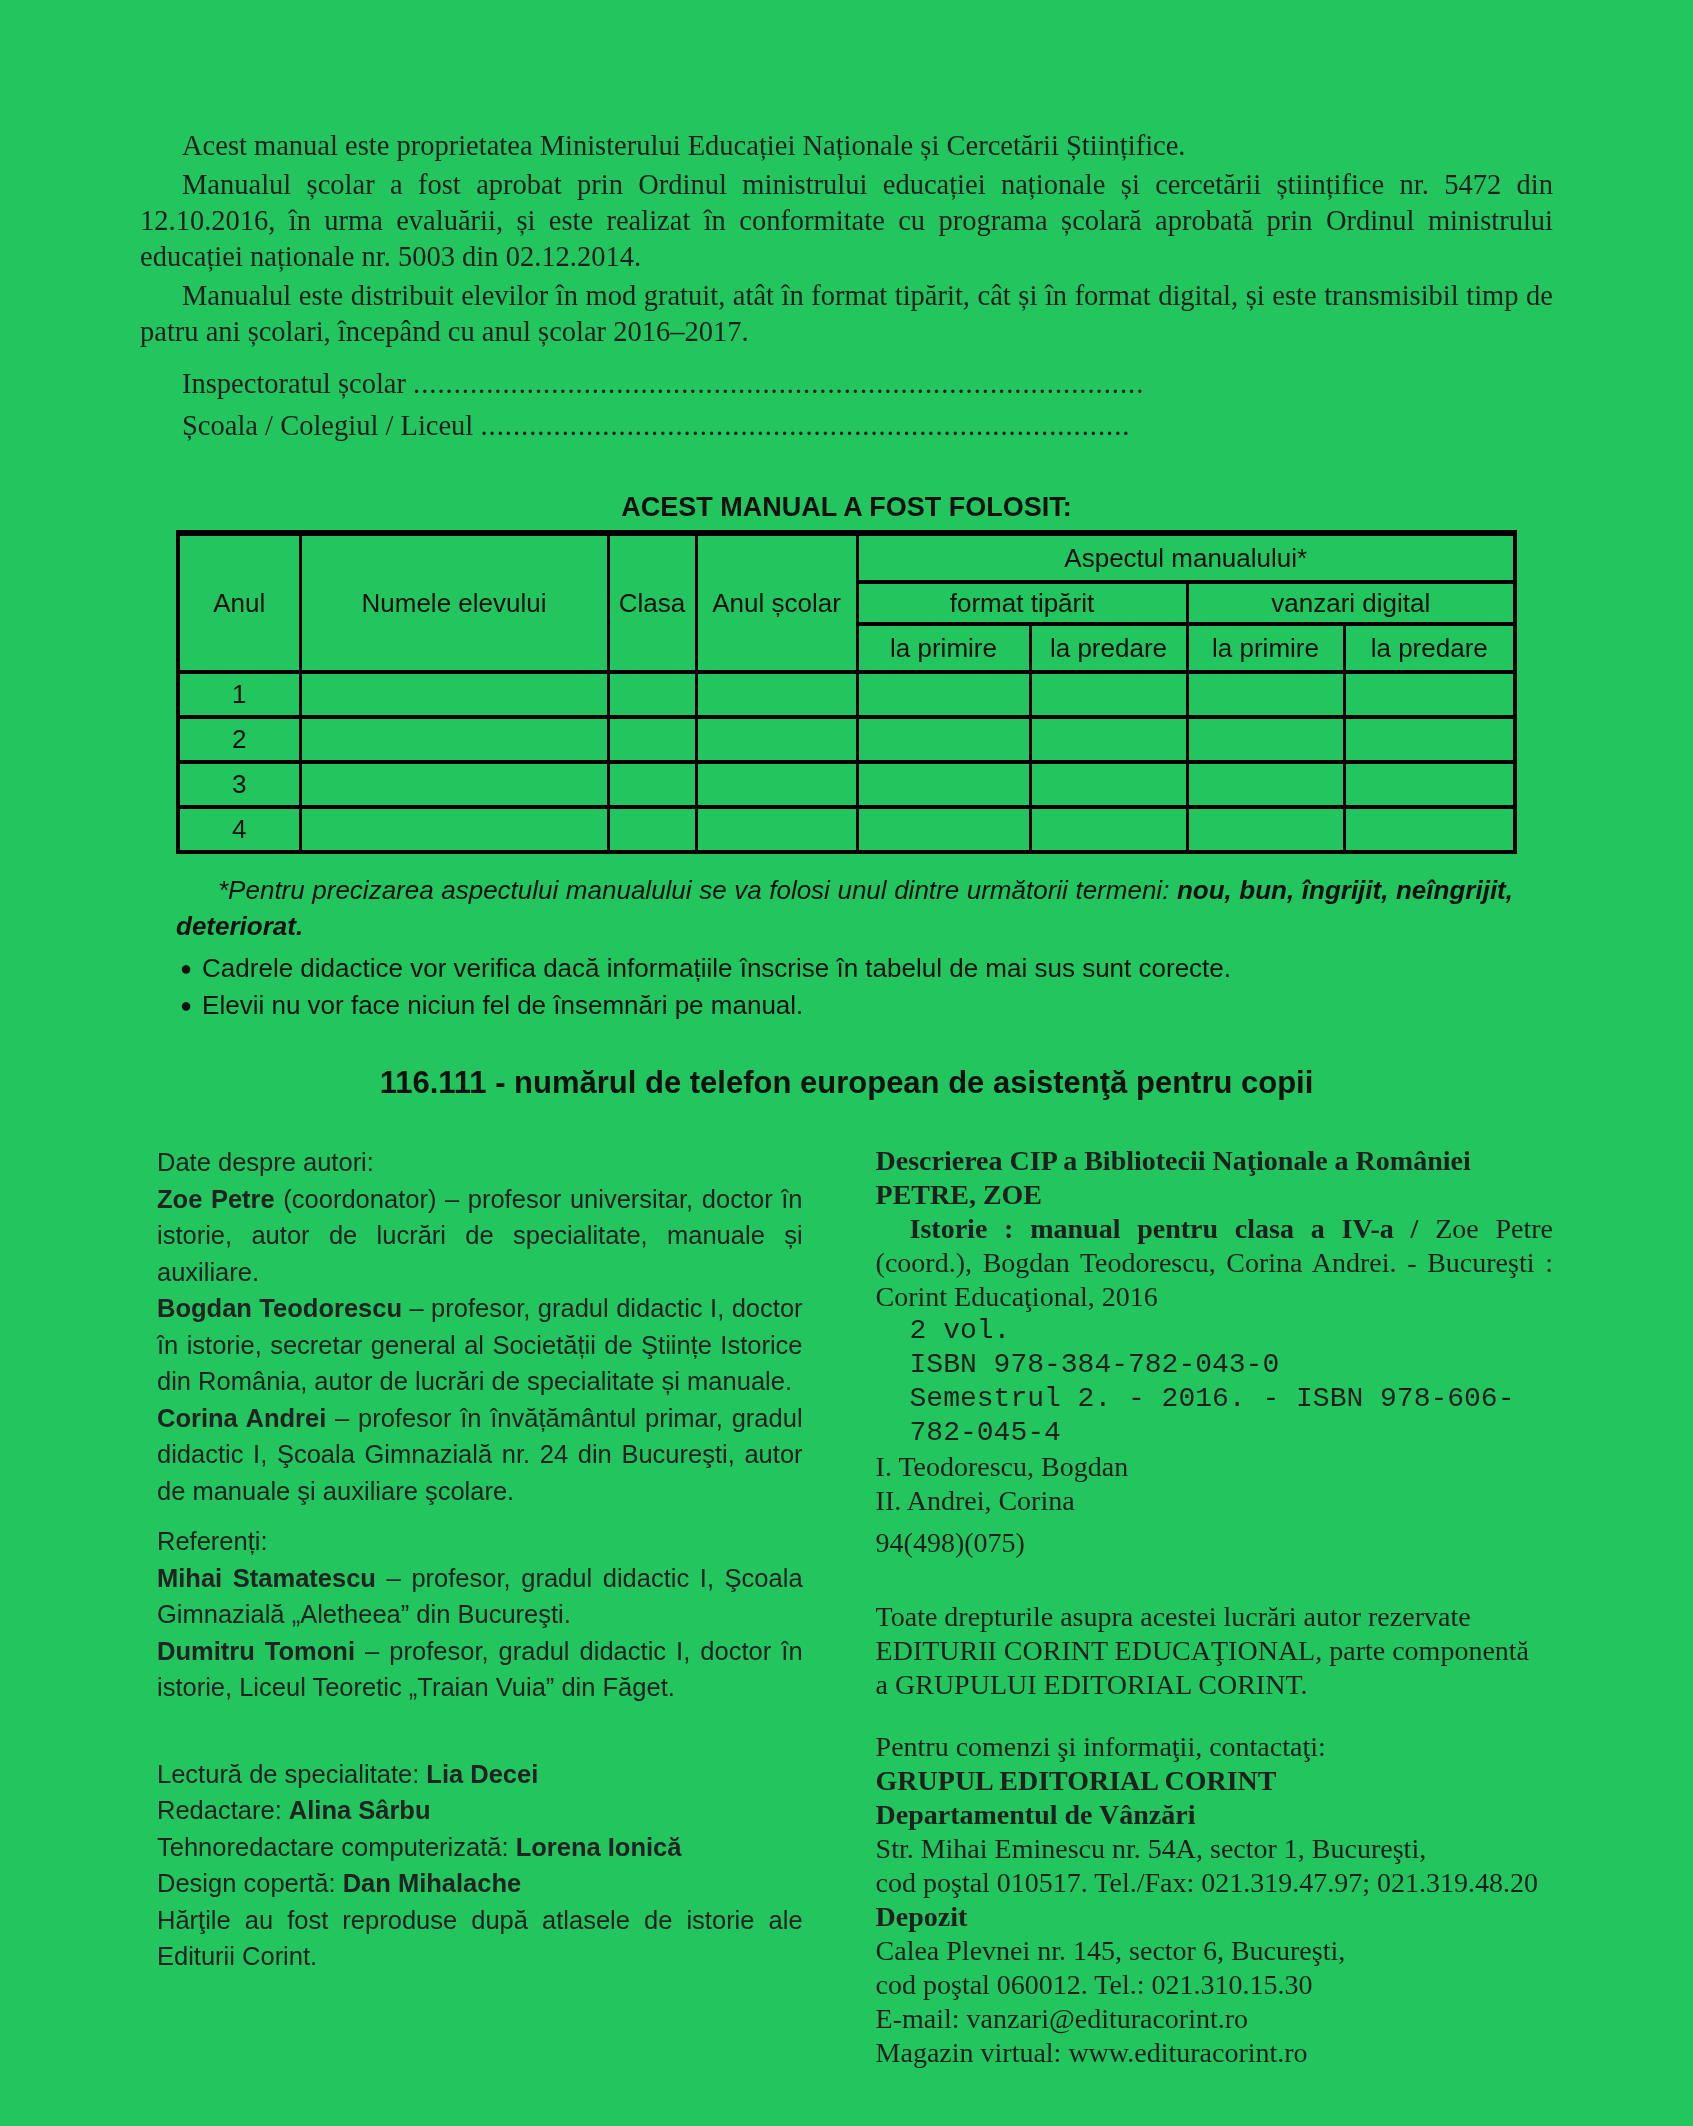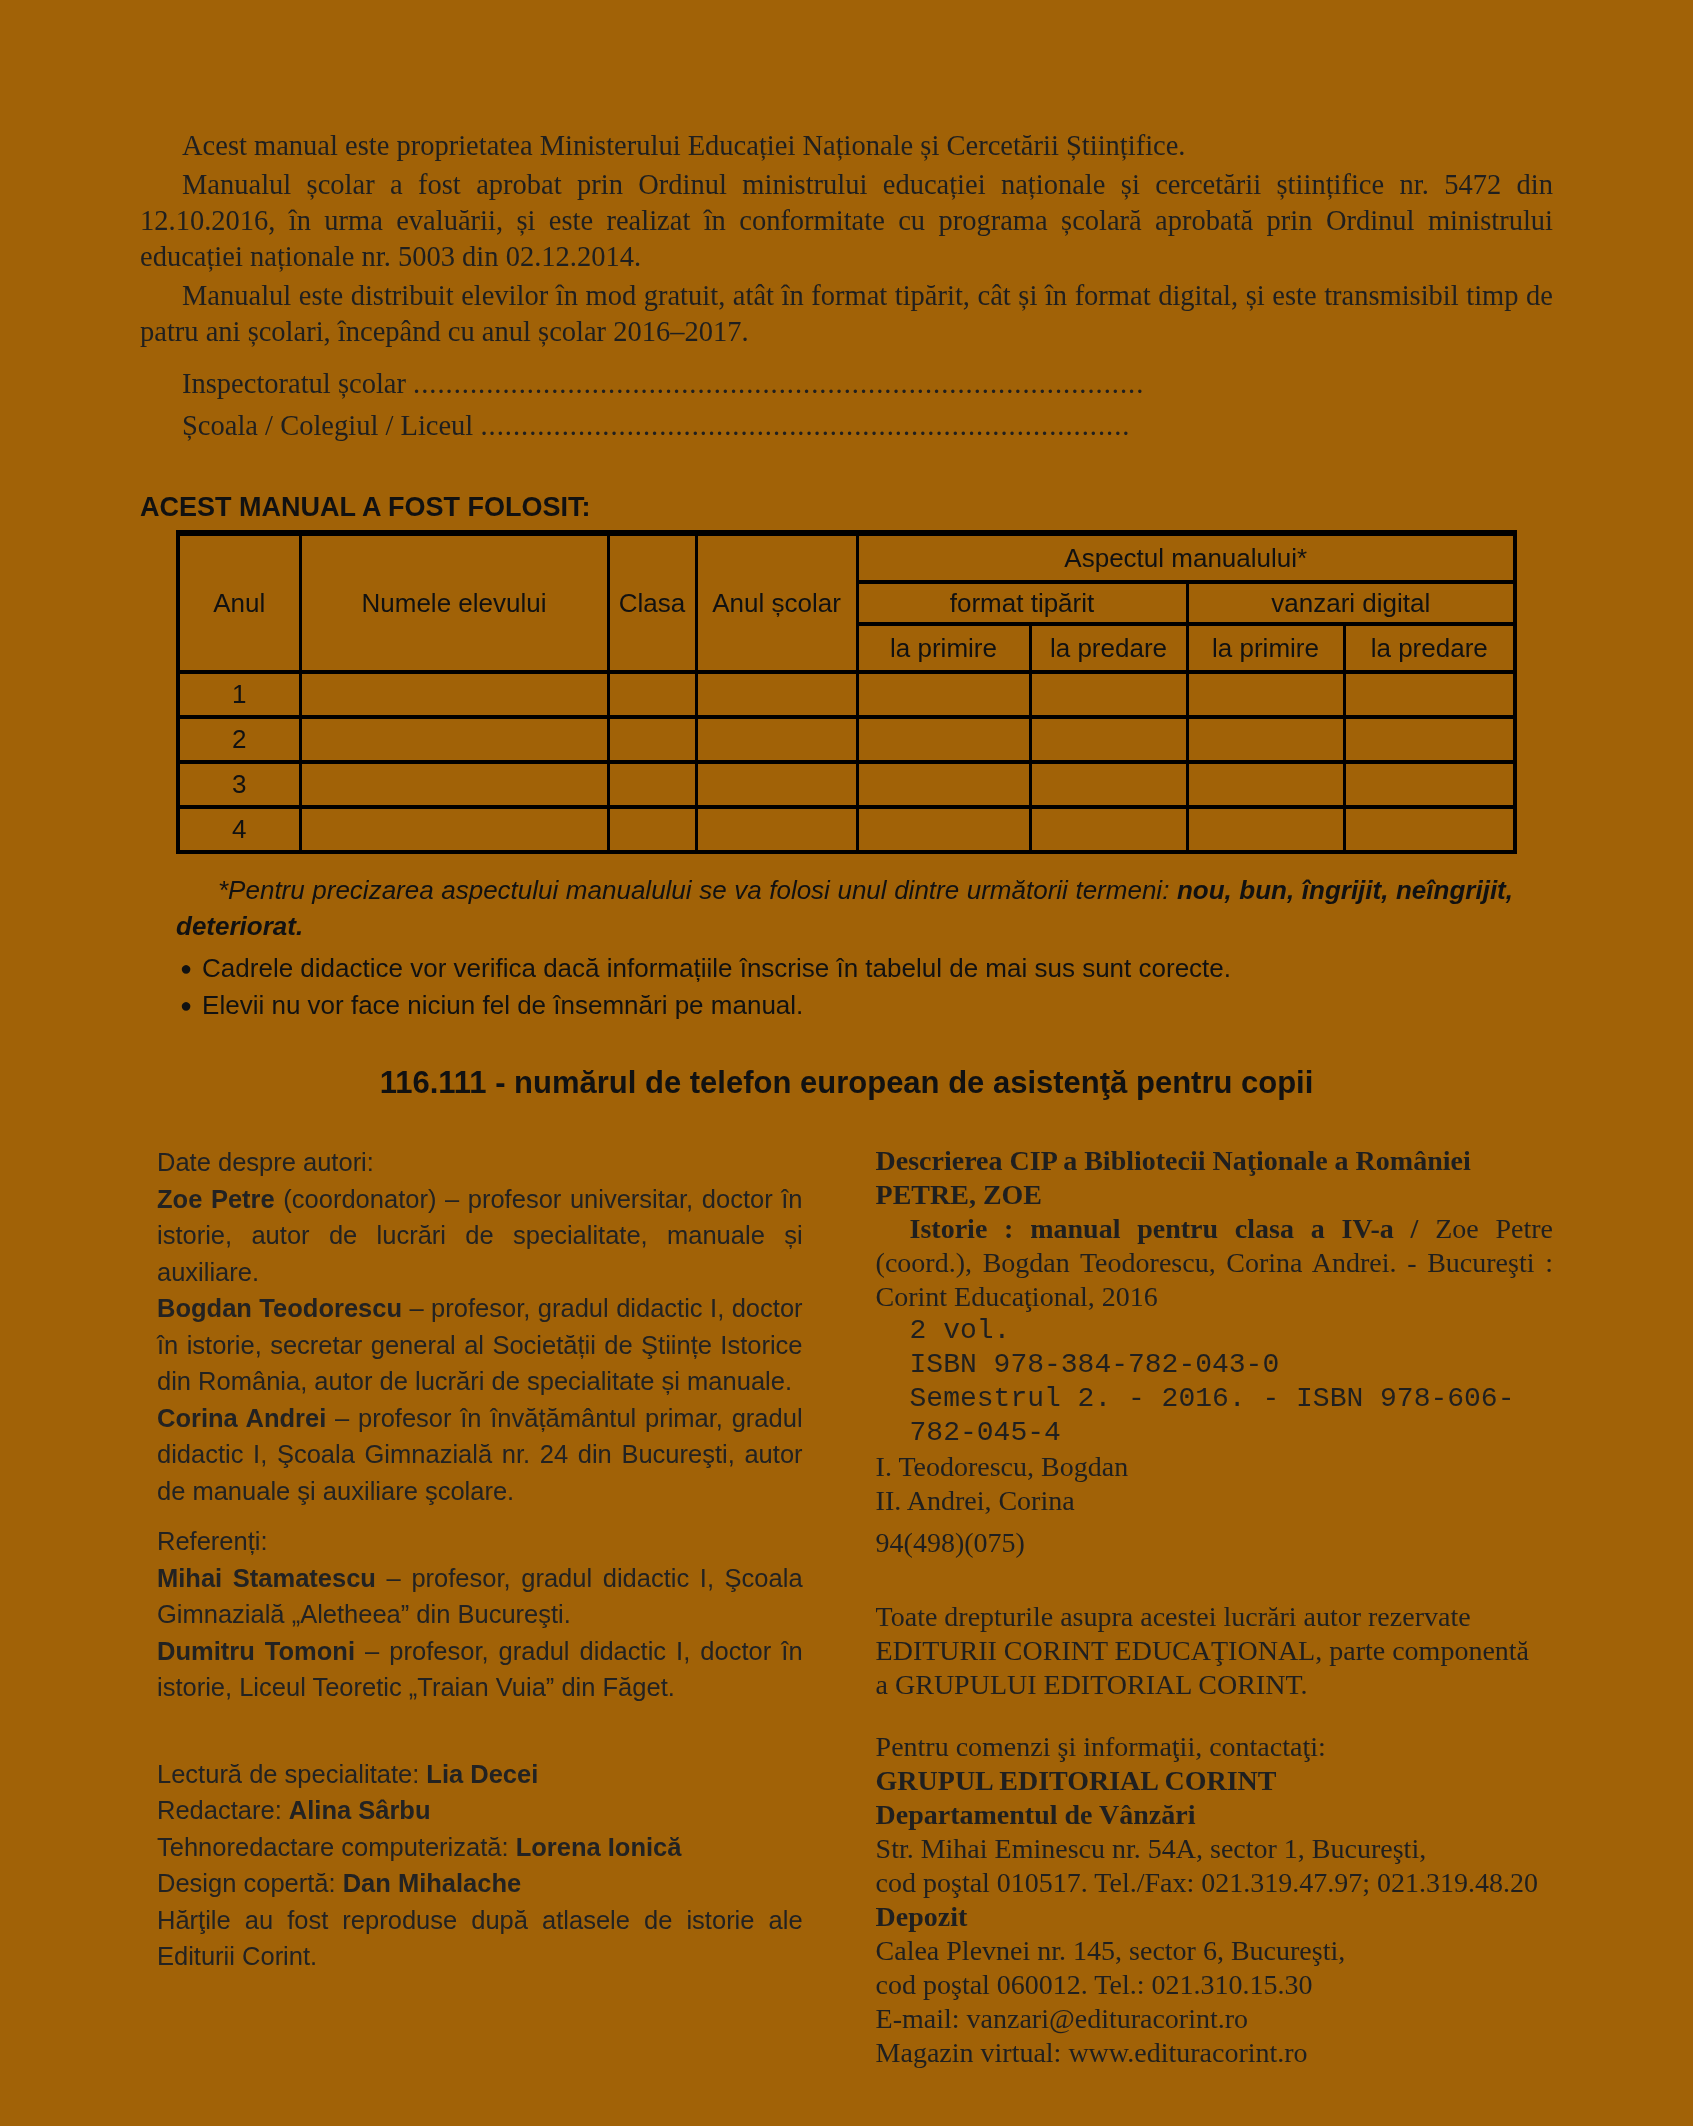--- a/index.html
+++ b/index.html
@@ -1,19 +1,19 @@
 <!DOCTYPE html>
 <html><head>
 <meta charset="utf-8">
 <style>
   html,body { margin:0; padding:0; background:#888; }
   .page {
     position: relative;
     width: 1693px; height: 2126px;
-    background: #a16207;
+    background: #22c55e;
     color: #1a1a1a;
     overflow: hidden;
   }
   .content { padding: 128px 140px 0 140px; }
 
   
   .intro p {
     margin: 0;
     font-family: "Liberation Serif", "DejaVu Serif", serif;
     font-size: 28.5px; line-height: 36px;
@@ -31,21 +31,21 @@
   }
   .fillline.first { margin-top: 16px; }
   .fillline.second { margin-top: 6px; }
   .fillline .dots { letter-spacing: 1px; }
 
   
   .table-title {
     margin-top: 46px;
     font-family: "Liberation Sans", "DejaVu Sans", sans-serif;
     font-weight: bold; font-size: 27px; line-height: 34px;
-    text-align: left; color:#111;
+    text-align: center; color:#111;
   }
   .usage-table-wrap { margin-top: 6px; margin-left: 36px; }
   table.usage {
     border-collapse: collapse; table-layout: fixed;
     width: 1337px;
     font-family: "Liberation Sans", "DejaVu Sans", sans-serif;
     font-size: 26px; color: #111;
   }
   table.usage { border: 4px solid #000; border-top-width: 6px; }
   table.usage th, table.usage td {

